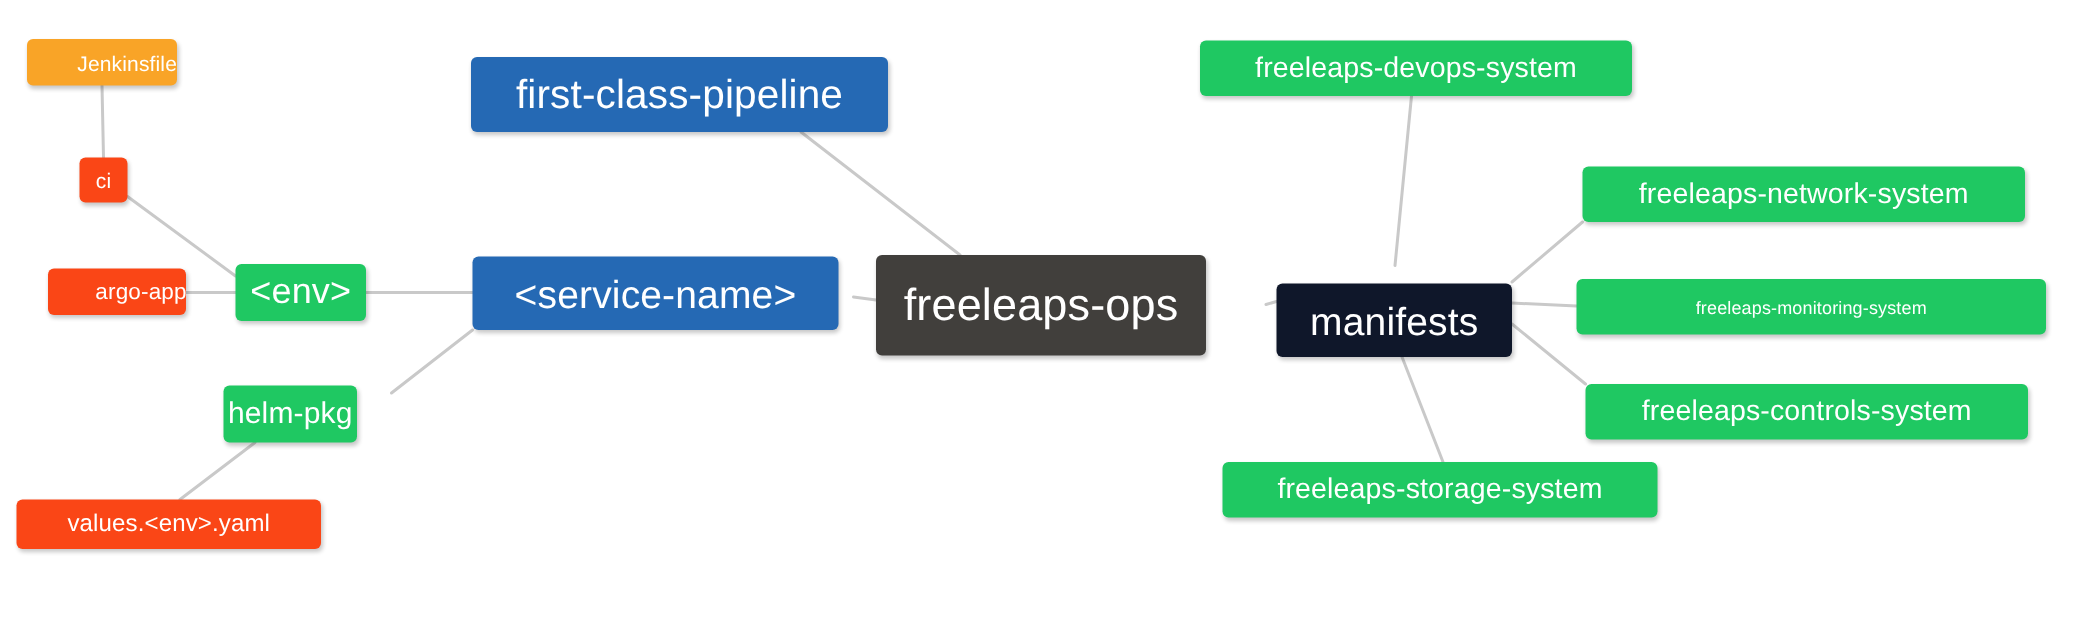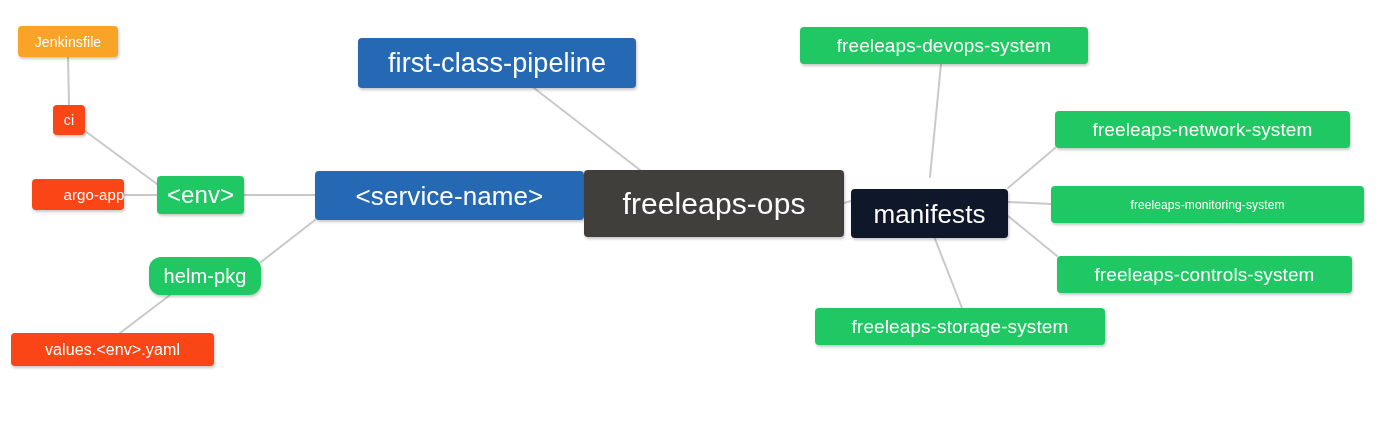--- a/index.html
+++ b/index.html
@@ -51,45 +51,45 @@
       <line x1="534" y1="88" x2="640" y2="170" stroke="#c9c9c9" stroke-width="2" stroke-linecap="round"></line>
       <line x1="569" y1="198" x2="584" y2="200" stroke="#c9c9c9" stroke-width="2" stroke-linecap="round"></line>
       <line x1="844" y1="203" x2="851" y2="201" stroke="#c9c9c9" stroke-width="2" stroke-linecap="round"></line>
       <line x1="930" y1="177" x2="941" y2="64" stroke="#c9c9c9" stroke-width="2" stroke-linecap="round"></line>
       <line x1="1008" y1="188" x2="1055" y2="148" stroke="#c9c9c9" stroke-width="2" stroke-linecap="round"></line>
       <line x1="1008" y1="202" x2="1051" y2="204" stroke="#c9c9c9" stroke-width="2" stroke-linecap="round"></line>
       <line x1="1008" y1="216" x2="1057" y2="256" stroke="#c9c9c9" stroke-width="2" stroke-linecap="round"></line>
       <line x1="930" y1="226" x2="962" y2="308" stroke="#c9c9c9" stroke-width="2" stroke-linecap="round"></line>
     </svg>
   <div id="node-layer">
-      <div class="node" style="left: 18px; top: 26px; width: 100px; height: 31px; background: rgb(249, 164, 39); font-size: 14px;">
+      <div class="node" style="left: 18px; top: 26px; width: 100px; height: 31px; background: rgb(249, 164, 39); font-size: 14px; justify-content: flex-end;">
         <span>Jenkinsfile</span>
       </div>
       <div class="node" style="left: 53px; top: 105px; width: 32px; height: 30px; background: rgb(250, 70, 22); font-size: 14px;">
         <span>ci</span>
       </div>
       <div class="node" style="left: 32px; top: 179px; width: 92px; height: 31px; background: rgb(250, 70, 22); font-size: 15px; padding-left: 32px;">
         <span>argo-app</span>
       </div>
       <div class="node" style="left: 157px; top: 176px; width: 87px; height: 38px; background: rgb(31, 200, 98); font-size: 24px;">
         <span>&lt;env&gt;</span>
       </div>
-      <div class="node" style="left: 149px; top: 257px; width: 112px; height: 38px; background: rgb(31, 200, 98); font-size: 20px; border-radius: 12px;">
+      <div class="node" style="left: 149px; top: 257px; width: 89px; height: 38px; background: rgb(31, 200, 98); font-size: 20px;">
         <span>helm-pkg</span>
       </div>
       <div class="node" style="left: 11px; top: 333px; width: 203px; height: 33px; background: rgb(250, 70, 22); font-size: 16px;">
         <span>values.&lt;env&gt;.yaml</span>
       </div>
-      <div class="node" style="left: 314px; top: 38px; width: 278px; height: 50px; background: rgb(37, 105, 180); font-size: 27px; margin-left: 44px;">
+      <div class="node" style="left: 314px; top: 38px; width: 278px; height: 50px; background: rgb(37, 105, 180); font-size: 27px;">
         <span>first-class-pipeline</span>
       </div>
-      <div class="node" style="left: 315px; top: 171px; width: 269px; height: 49px; background: rgb(37, 105, 180); font-size: 26px;">
+      <div class="node" style="left: 315px; top: 171px; width: 244px; height: 49px; background: rgb(37, 105, 180); font-size: 26px;">
         <span>&lt;service-name&gt;</span>
       </div>
-      <div class="node" style="left: 584px; top: 170px; width: 260px; height: 67px; background: rgb(65, 63, 60); font-size: 30px;">
+      <div class="node" style="left: 584px; top: 170px; width: 220px; height: 67px; background: rgb(65, 63, 60); font-size: 30px;">
         <span>freeleaps-ops</span>
       </div>
       <div class="node" style="left: 851px; top: 189px; width: 157px; height: 49px; background: #0f172a; font-size: 26px;">
         <span>manifests</span>
       </div>
       <div class="node" style="left: 800px; top: 27px; width: 288px; height: 37px; background: rgb(31, 200, 98); font-size: 19px;">
         <span>freeleaps-devops-system</span>
       </div>
       <div class="node" style="left: 1055px; top: 111px; width: 295px; height: 37px; background: rgb(31, 200, 98); font-size: 19px;">
         <span>freeleaps-network-system</span>

